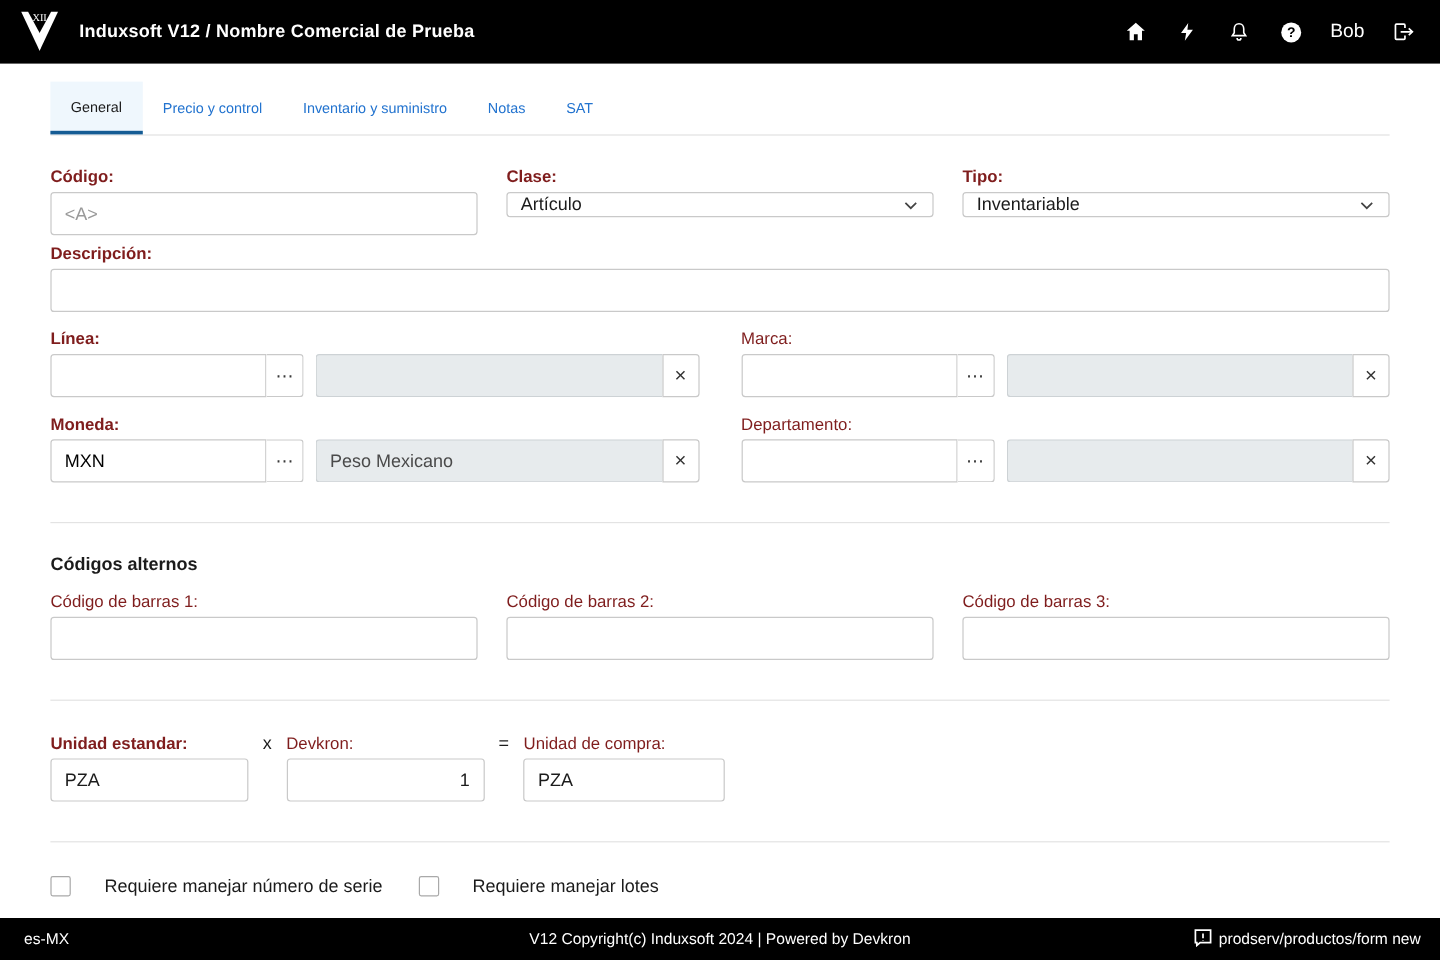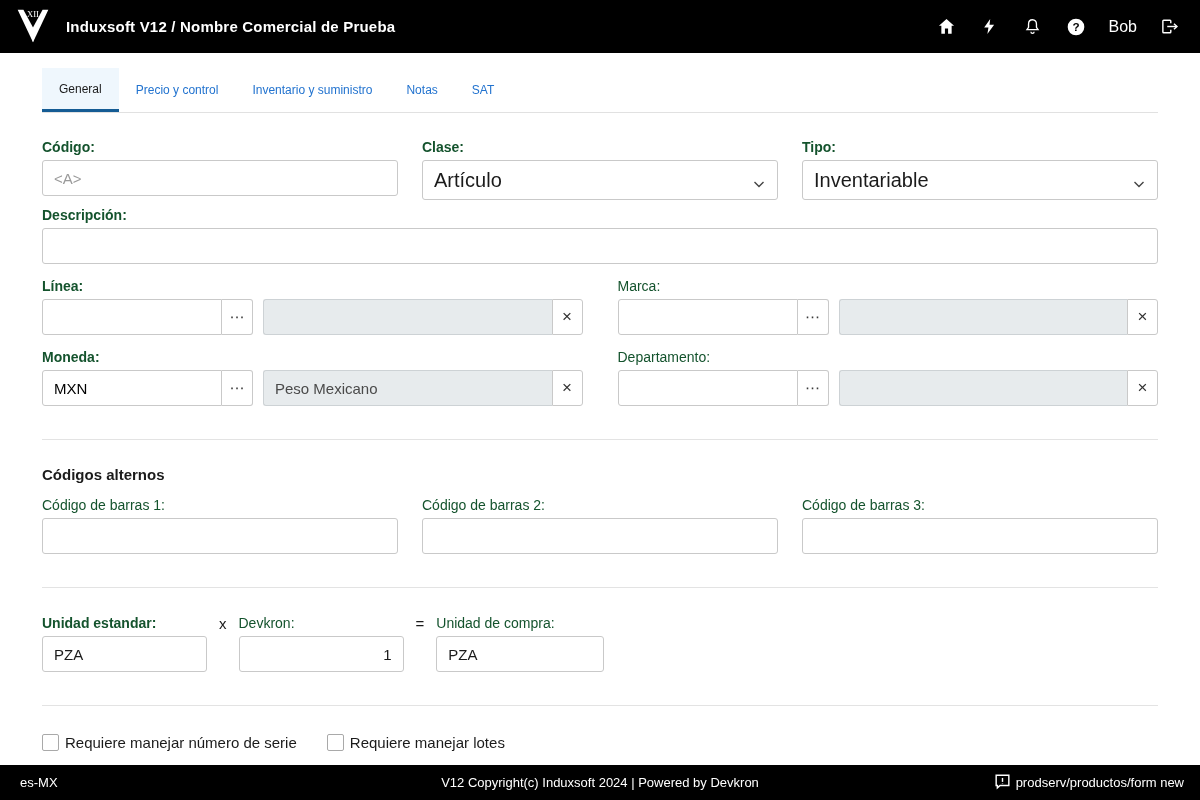--- a/index.html
+++ b/index.html
@@ -33,35 +33,35 @@
     display:flex; align-items:center; padding:0 17px;
     font-size:12px; color:#2273cf; cursor:pointer; position:relative;
   }
   .tab.active {
     color:#1b1b1b; background:#eff7fd;
     border-bottom:3px solid #155c94;
   }
 
   
   .content { padding:0 42px; }
-  .field-label { font-size:14px; margin-bottom:5px; display:block; color:#14532d; }
+  .field-label { font-size:14px; margin-bottom:5px; display:block; color:#7f1d1d; }
   .field-label.bold { font-weight:bold; }
   .grid-3 { display:grid; grid-template-columns:1fr 1fr 1fr; column-gap:24px; margin-top:26px; }
   .grid-2 { display:grid; grid-template-columns:1fr 1fr; column-gap:35px; margin-top:14px; }
 
   .text-input {
     width:100%; height:36px; border:1px solid #c9c9c9; border-radius:3px;
     font-size:15px; padding:0 11px; color:#1b1b1b; background:#fff;
     font-family:"Liberation Sans", sans-serif; outline:none;
   }
   .text-input::placeholder { color:#9a9a9a; }
 
   .select-box {
-    width:100%; height:40px; border:1px solid #c9c9c9; border-radius:3px;
-    font-size:20px; padding:0 11px; display:flex; align-items:center;
+    width:100%; height:21px; border:1px solid #c9c9c9; border-radius:3px;
+    font-size:15px; padding:0 11px; display:flex; align-items:center;
     justify-content:space-between; background:#fff; cursor:pointer;
   }
   .chevron { width:14px; height:14px; flex:0 0 auto; }
 
   .full-row { margin-top:7px; }
 
   
   .lookup-row { display:flex; align-items:center; }
   .lk-code {
     width:180px; height:36px; border:1px solid #c9c9c9;
@@ -94,21 +94,21 @@
   
   .units-row { display:flex; align-items:flex-start; margin-top:27px; gap:12px; }
   .unit-field { display:flex; flex-direction:column; }
   .unit-field .text-input { width:165px; }
   .unit-field.wide .text-input { width:168px; }
   .op { font-size:15px; color:#1b1b1b; padding-bottom:10px; }
   .factor-input { text-align:right; }
 
   
   .checks-row { display:flex; align-items:center; gap:30px; margin-top:28px; }
-  .check-item { display:flex; align-items:center; gap:6px; cursor:pointer; }
+  .check-item { display:flex; align-items:center; gap:28px; cursor:pointer; }
   .checkbox {
     width:17px; height:17px; border:1px solid #a9a9a9; border-radius:2px; background:#fff;
   }
   .check-label { font-size:15px; color:#1b1b1b; }
 
   
   .footer {
     position:absolute; left:0; bottom:0; width:100%; height:35px;
     background:#000; color:#fff; display:flex; align-items:center;
     font-size:13px; padding:0 16px 0 20px;

